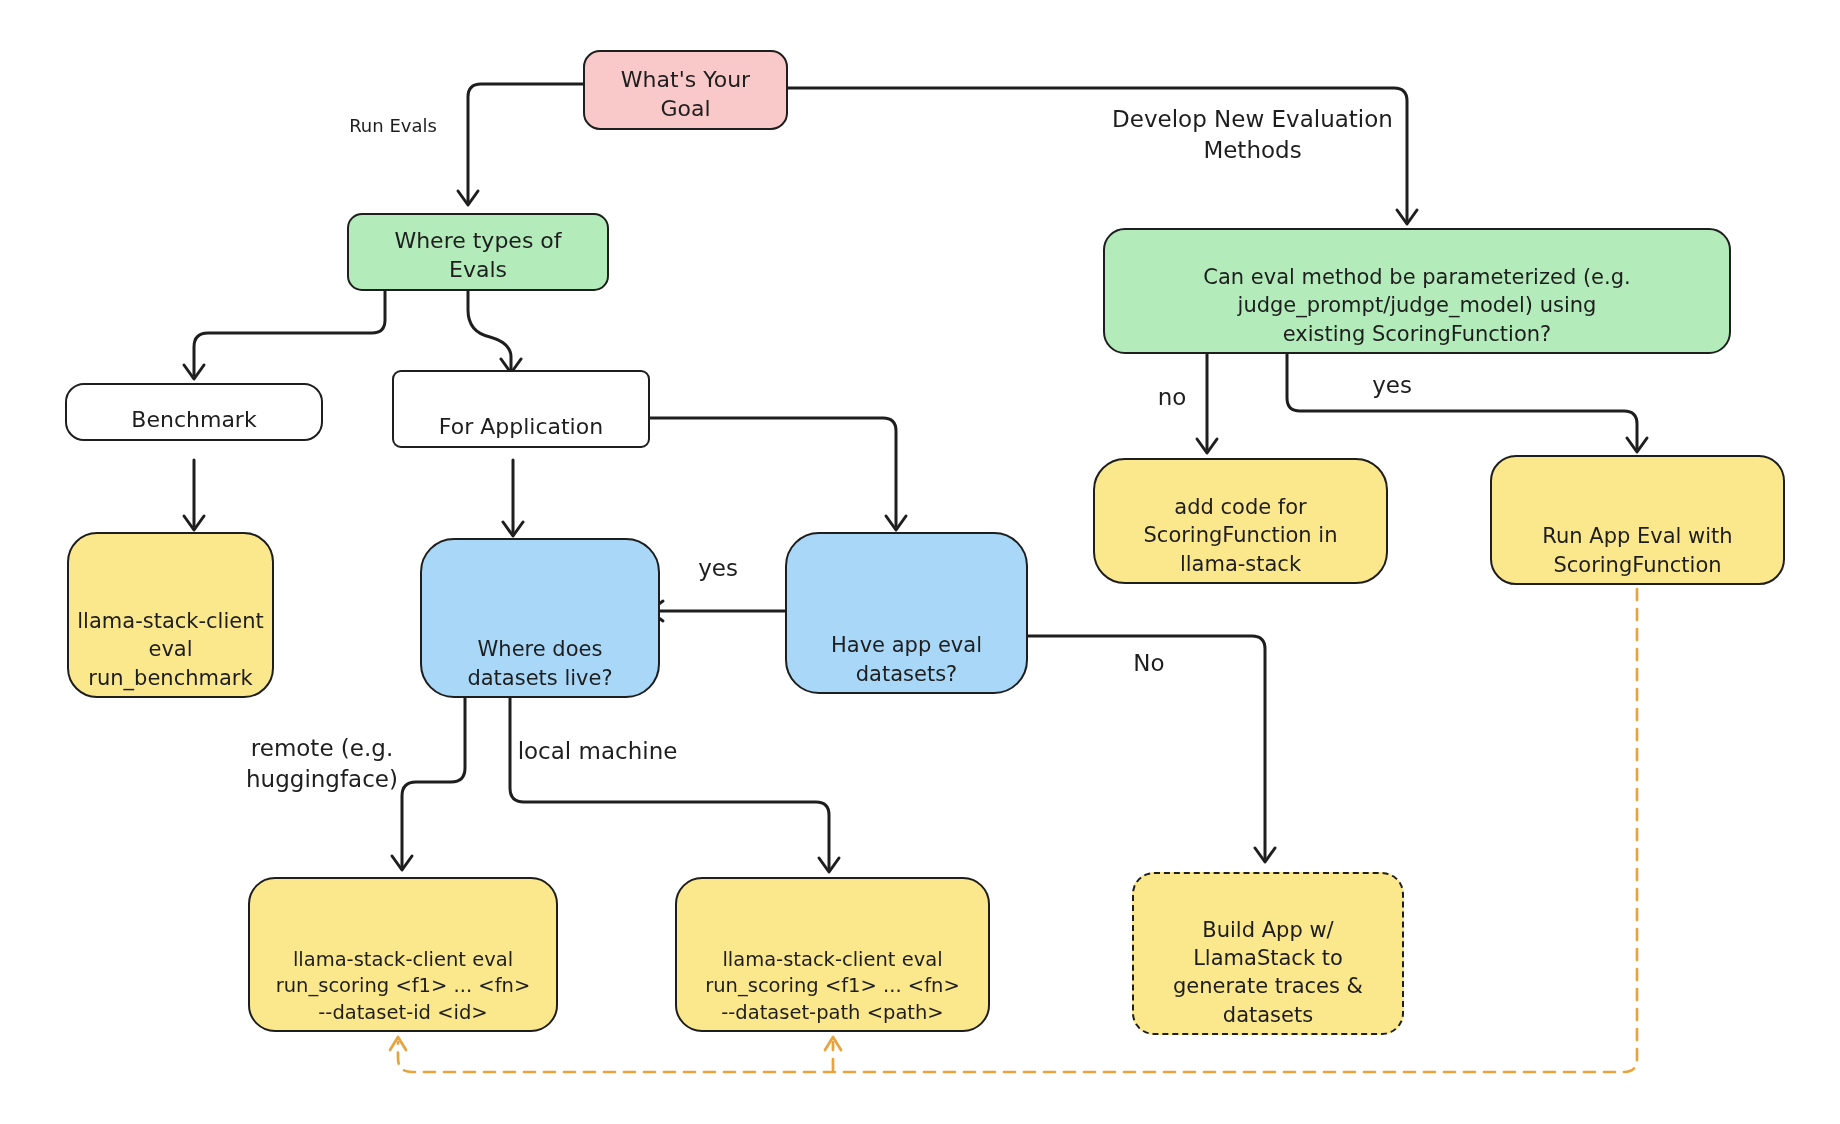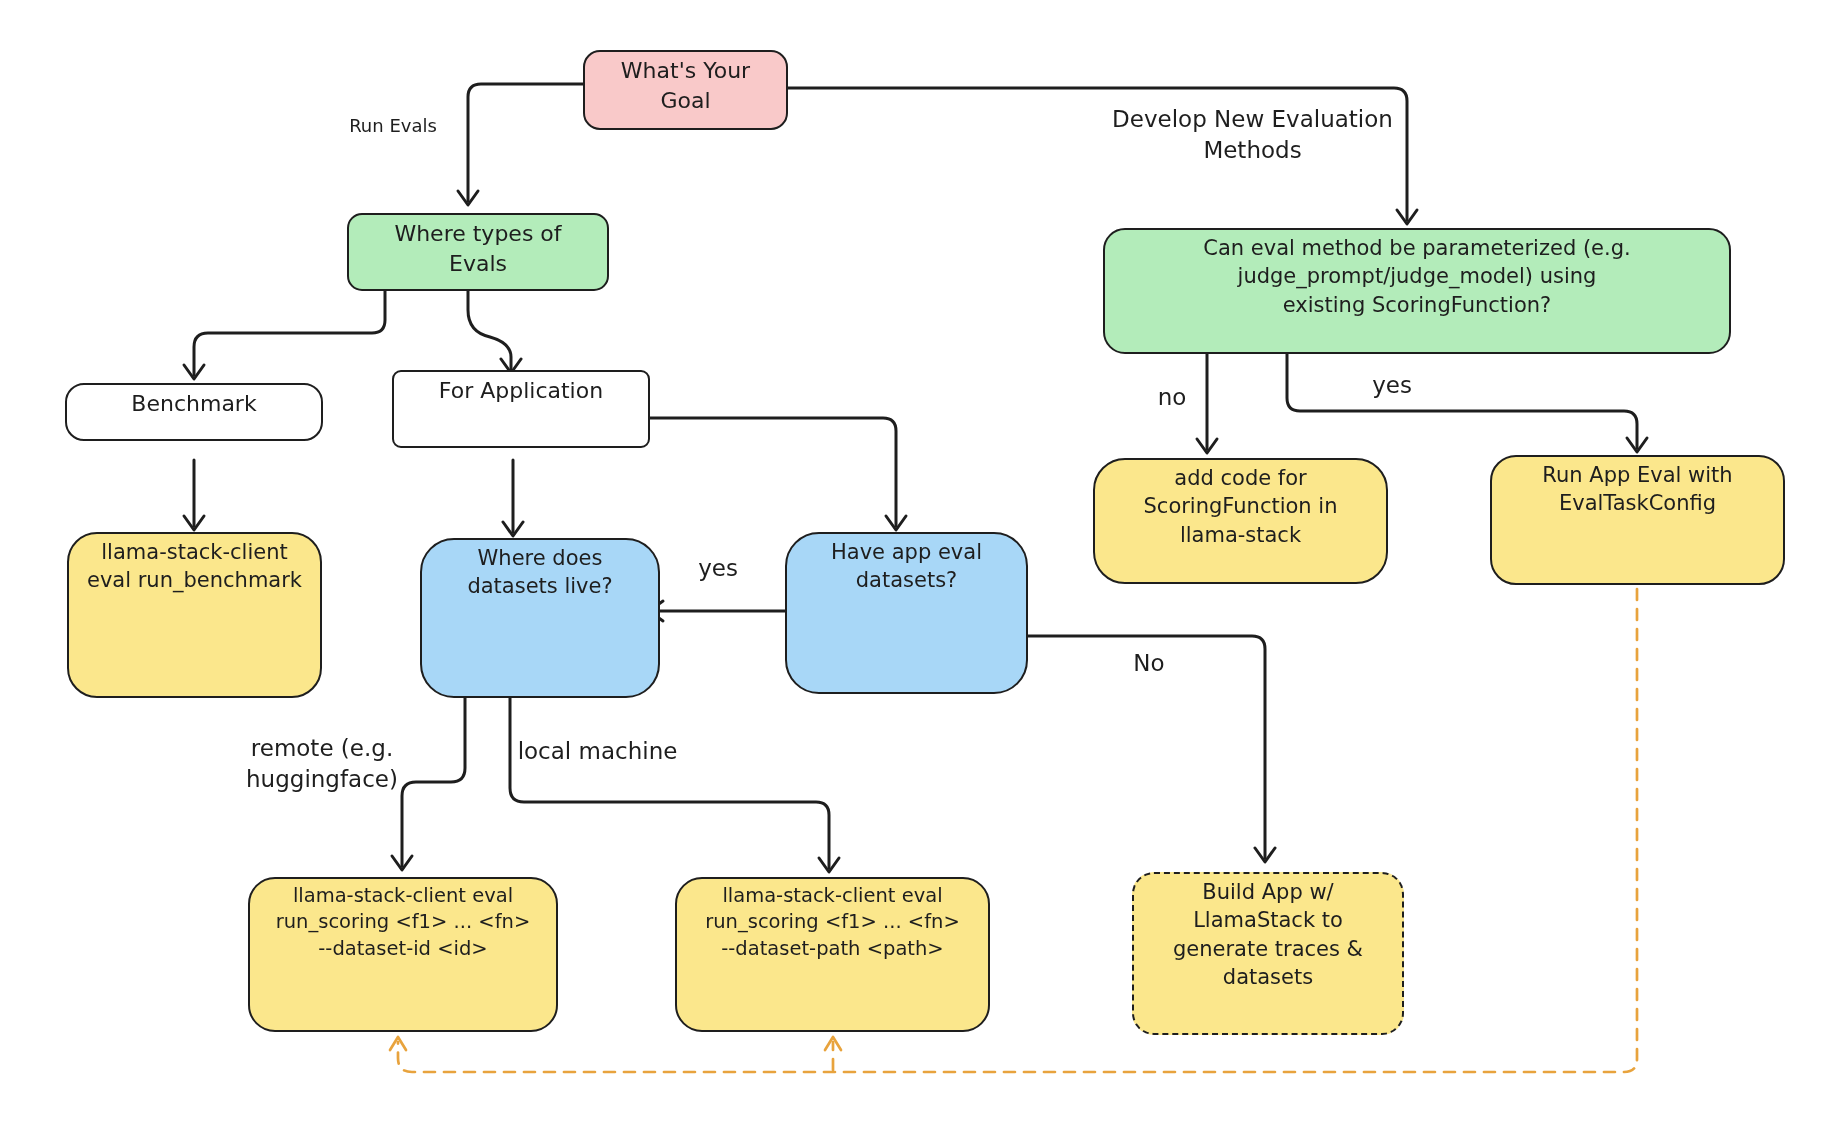--- a/index.html
+++ b/index.html
@@ -9,21 +9,21 @@
     background:#ffffff;
     font-family:"DejaVu Sans", sans-serif;
     color:#1e1e1e;
     overflow:hidden;
   }
   svg.edges{position:absolute;left:0;top:0;}
   .node{
     position:absolute;
     box-sizing:border-box;
     border:2.8px solid #1e1e1e;
-    display:flex;align-items:flex-start;justify-content:center;
+    display:flex;align-items:flex-end;justify-content:center;
     text-align:center;
   }
   .node-label{
     white-space:pre-line;
     text-align:center;
     font-size:21px;
     line-height:1.35;
     padding:4px 8px;
   }
   .node-label.big{font-size:22px;}
@@ -103,21 +103,21 @@
   </div>
 
   <div class="node" style="left: 65px; top: 383px; width: 258px; height: 58px; border-radius: 19px; background: rgb(255, 255, 255);">
     <div class="node-label big">Benchmark</div>
   </div>
 
   <div class="node" style="left: 392px; top: 370px; width: 258px; height: 78px; border-radius: 9px; background: rgb(255, 255, 255);">
     <div class="node-label big">For Application</div>
   </div>
 
-  <div class="node" style="left: 67px; top: 532px; width: 255px; height: 166px; border-radius: 30px; background: rgb(251, 231, 140);">
+  <div class="node" style="left: 67px; top: 532px; width: 207px; height: 166px; border-radius: 30px; background: rgb(251, 231, 140);">
     <div class="node-label">llama-stack-client
 eval run_benchmark</div>
   </div>
 
   <div class="node" style="left: 420px; top: 538px; width: 240px; height: 160px; border-radius: 34px; background: rgb(168, 215, 247);">
     <div class="node-label">Where does
 datasets live?</div>
   </div>
 
   <div class="node" style="left: 785px; top: 532px; width: 243px; height: 162px; border-radius: 34px; background: rgb(168, 215, 247);">
@@ -132,21 +132,21 @@
   </div>
 
   <div class="node" style="left: 1093px; top: 458px; width: 295px; height: 126px; border-radius: 32px; background: rgb(251, 231, 140);">
     <div class="node-label">add code for
 ScoringFunction in
 llama-stack</div>
   </div>
 
   <div class="node" style="left: 1490px; top: 455px; width: 295px; height: 130px; border-radius: 26px; background: rgb(251, 231, 140);">
     <div class="node-label">Run App Eval with
-EvalTaskConfig</div>
+ScoringFunction</div>
   </div>
 
   <div class="node" style="left: 248px; top: 877px; width: 310px; height: 155px; border-radius: 27px; background: rgb(251, 231, 140);">
     <div class="node-label code">llama-stack-client eval
 run_scoring &lt;f1&gt; ... &lt;fn&gt;
 --dataset-id &lt;id&gt;</div>
   </div>
 
   <div class="node" style="left: 675px; top: 877px; width: 315px; height: 155px; border-radius: 27px; background: rgb(251, 231, 140);">
     <div class="node-label code">llama-stack-client eval

